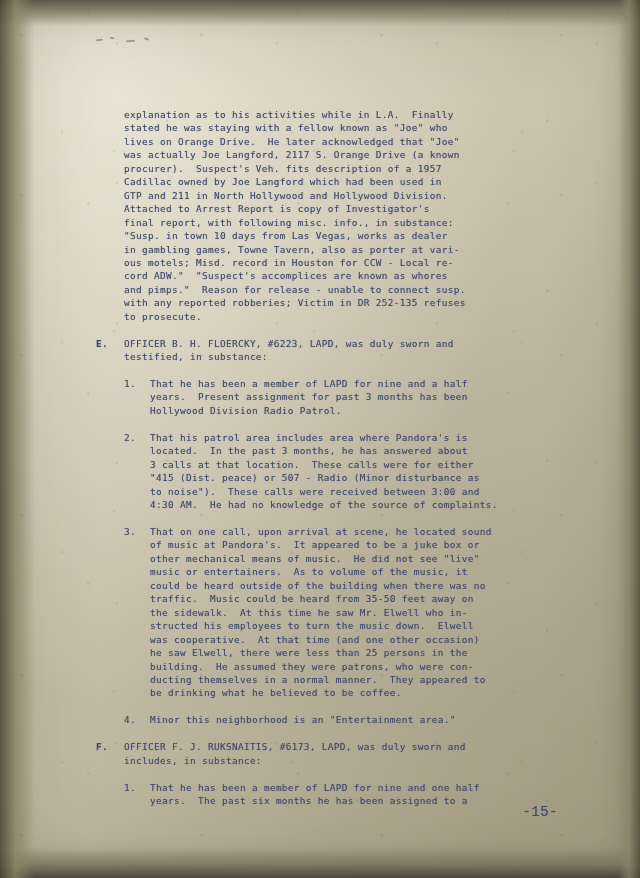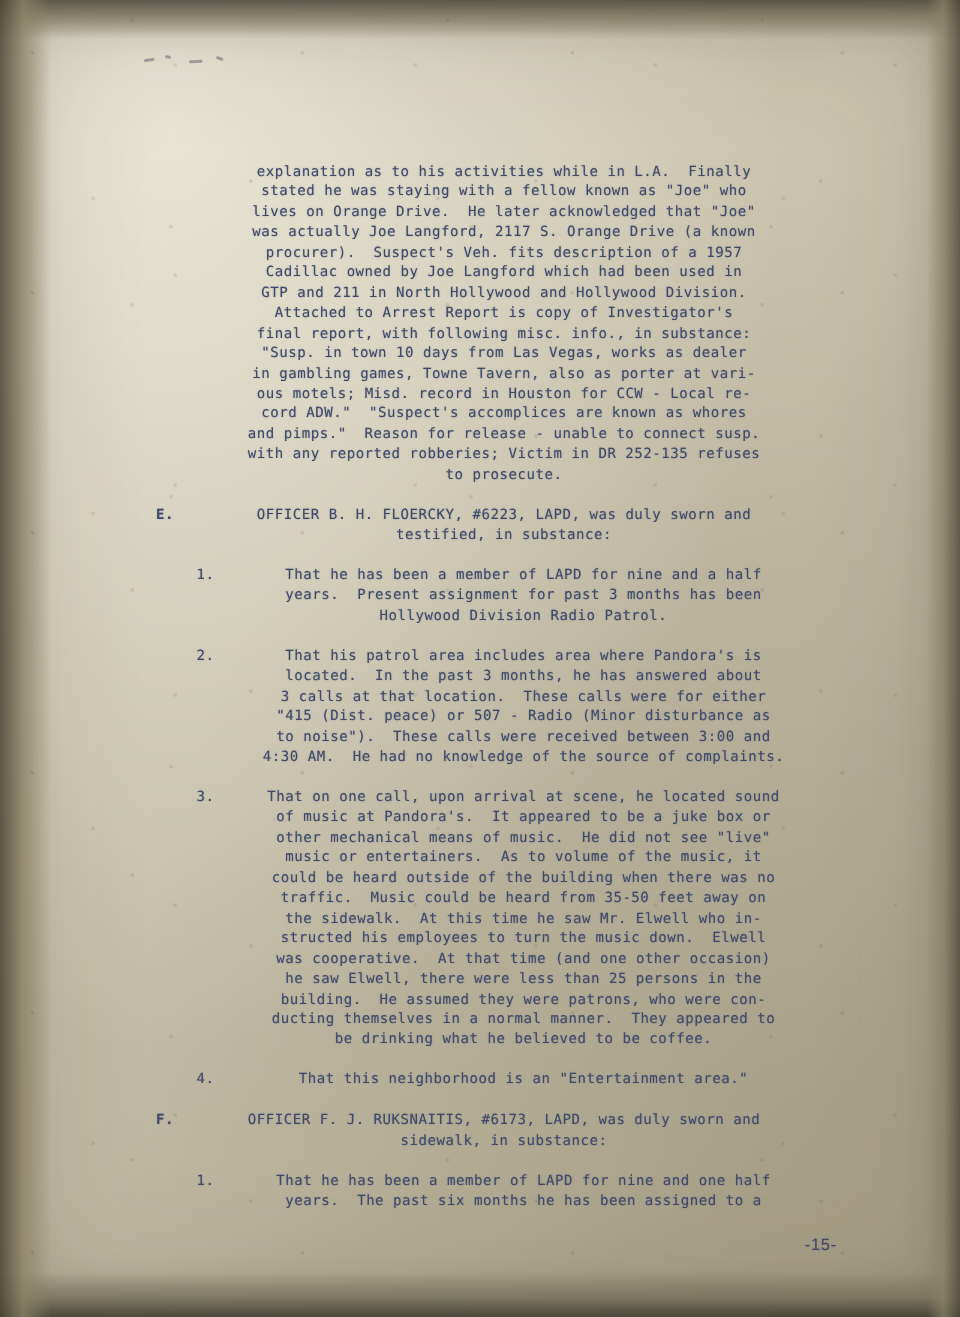--- a/index.html
+++ b/index.html
@@ -89,21 +89,20 @@
   .marks i:nth-child(1) { left: 0;  top: 3px; width: 7px; height: 2px; transform: rotate(-8deg); }
   .marks i:nth-child(2) { left: 14px; top: 1px; width: 4px; height: 2px; transform: rotate(12deg); }
   .marks i:nth-child(3) { left: 30px; top: 4px; width: 9px; height: 2px; transform: rotate(-4deg); }
   .marks i:nth-child(4) { left: 48px; top: 2px; width: 5px; height: 2px; transform: rotate(20deg); }
 
   .body {
     position: absolute;
     left: 96px;
     top: 108px;
     width: 452px;
-    text-align: center;
   }
   .typed {
     color: #3d4croll;
     color: #3f4a6b;
     font-size: 9.4px;
     line-height: 13.45px;
     letter-spacing: 0.35px;
     white-space: pre-wrap;
     text-shadow: 0 0 1px rgba(63,74,107,0.45);
   }
@@ -127,25 +126,25 @@
     width: 26px;
   }
   .txt { flex: 1 1 auto; }
 
   .indent-1 { margin-left: 28px; }
   .hang-head { font-weight: normal; }
 
   .pageno {
     position: absolute;
     right: 82px;
-    bottom: 42px;
+    bottom: 58px;
     color: #3f4a6b;
-    font-size: 11px;
+    font-size: 14px;
     letter-spacing: 0.5px;
-    font-family: Liberation Sans, sans-serif;
+    font-family: Liberation Mono, monospace;
     text-shadow: 0 0 1px rgba(63,74,107,0.4);
   }
 </style>
 </head>
 <body>
 
 <div class="page">
   <div class="edge-top"></div>
   <div class="edge-bottom"></div>
   <div class="edge-left"></div>
@@ -223,29 +222,29 @@
 he saw Elwell, there were less than 25 persons in the
 building.  He assumed they were patrons, who were con-
 ducting themselves in a normal manner.  They appeared to
 be drinking what he believed to be coffee.</span>
     </div>
 
     <div class="gap-md"></div>
 
     <div class="typed block indent-1">
       <span class="num">4.</span>
-      <span class="txt">That this neighborhood is an "Entertainment area."</span>
+      <span class="txt">Minor this neighborhood is an "Entertainment area."</span>
     </div>
 
     <div class="gap-lg"></div>
 
     <div class="typed block">
       <span class="lbl">F.</span>
       <span class="txt hang-head">OFFICER F. J. RUKSNAITIS, #6173, LAPD, was duly sworn and
-sidewalk, in substance:</span>
+includes, in substance:</span>
     </div>
 
     <div class="gap-md"></div>
 
     <div class="typed block indent-1">
       <span class="num">1.</span>
       <span class="txt">That he has been a member of LAPD for nine and one half
 years.  The past six months he has been assigned to a</span>
     </div>
 

